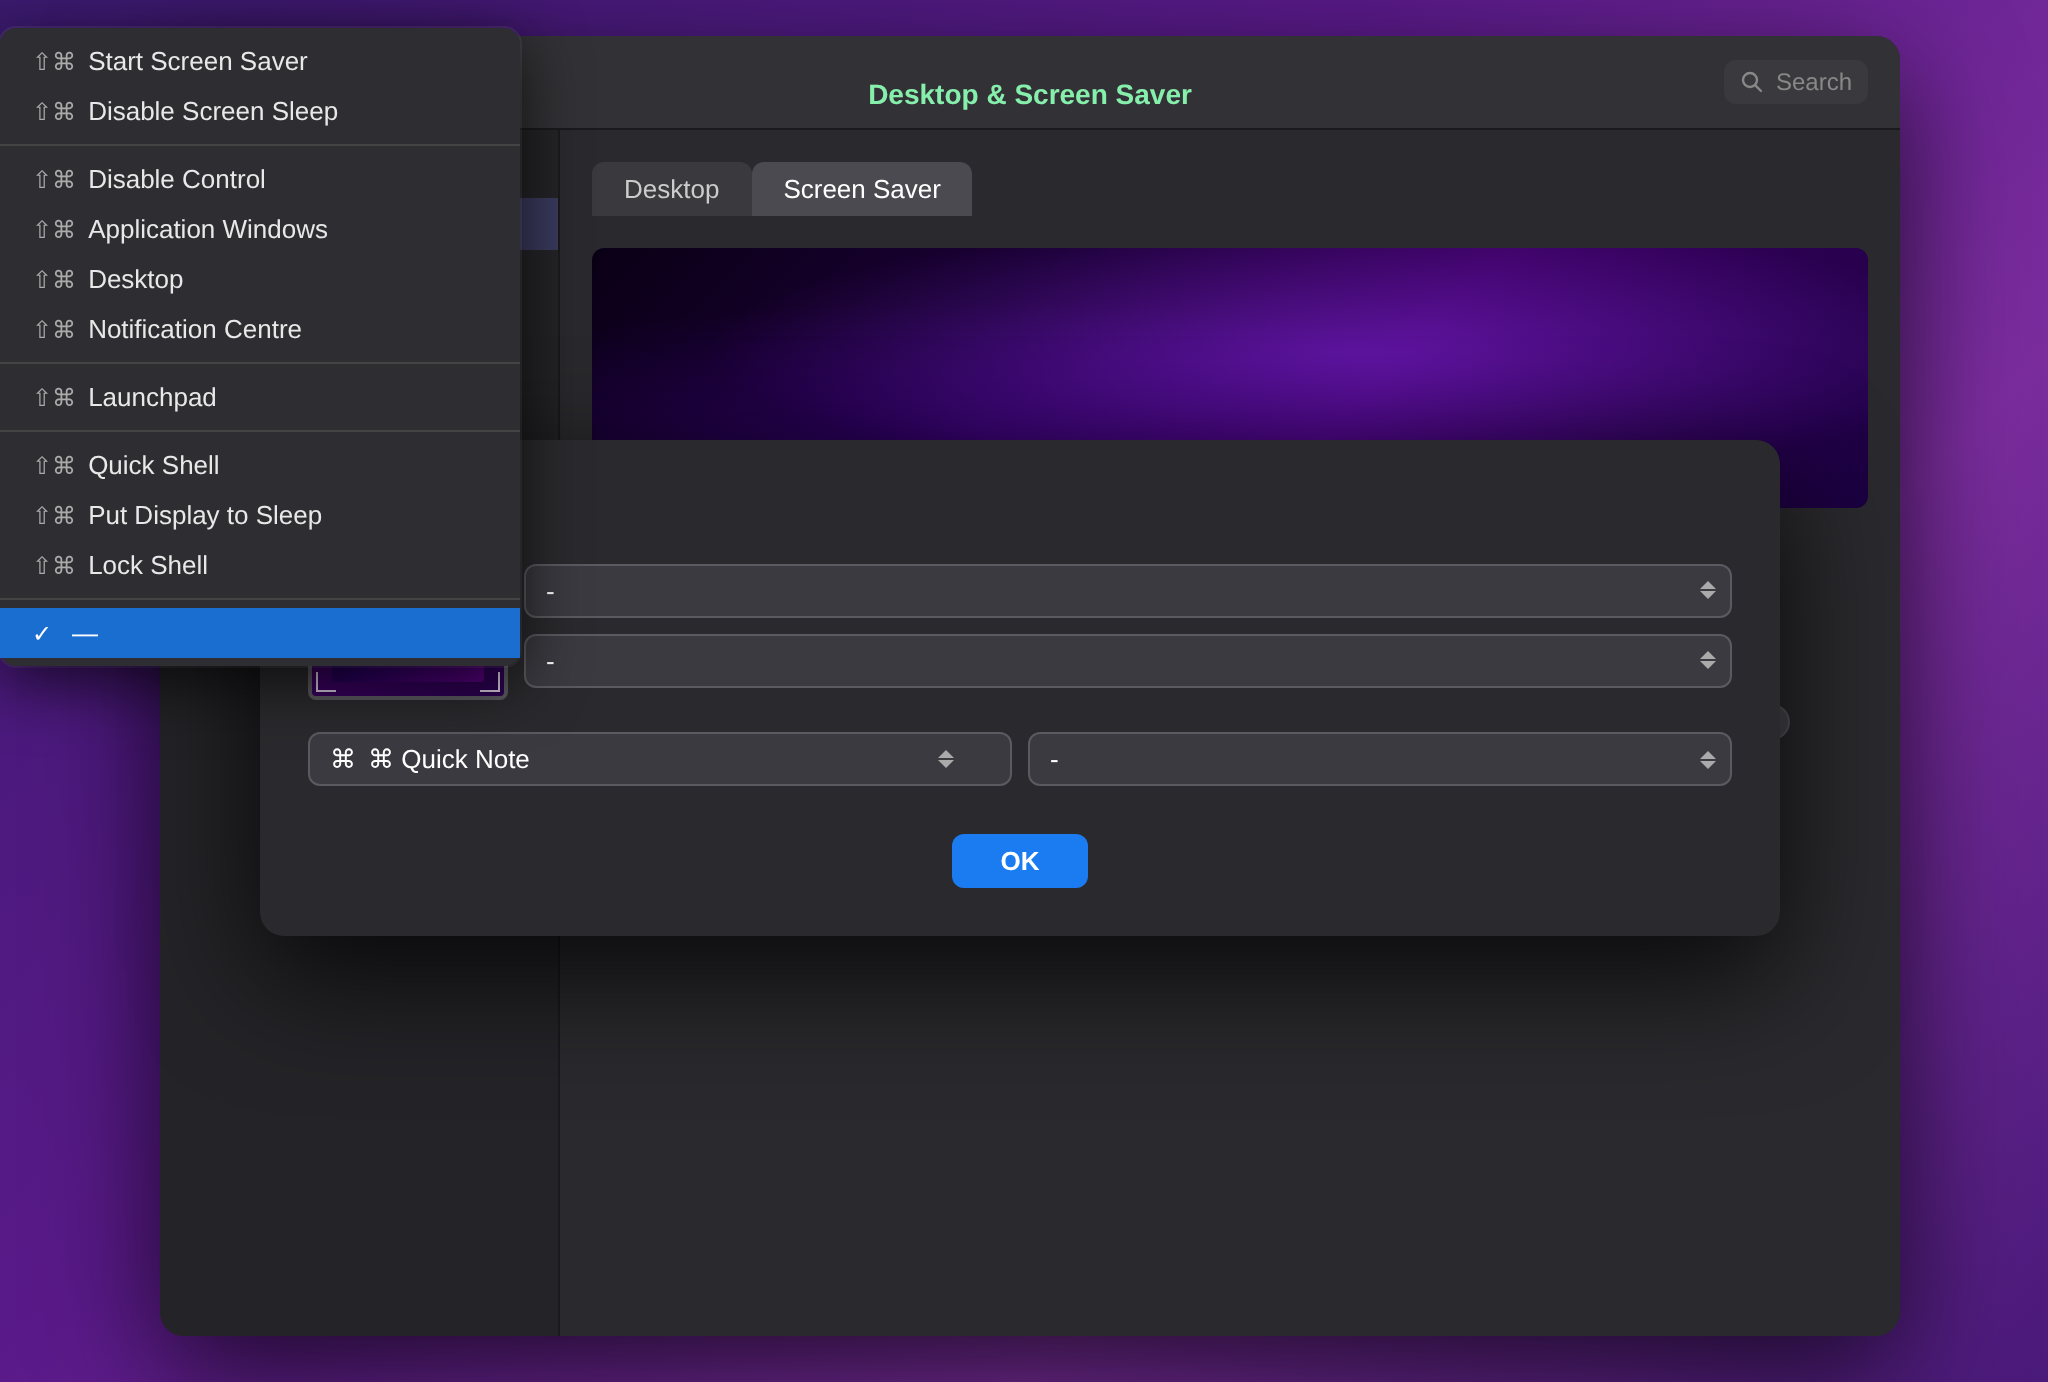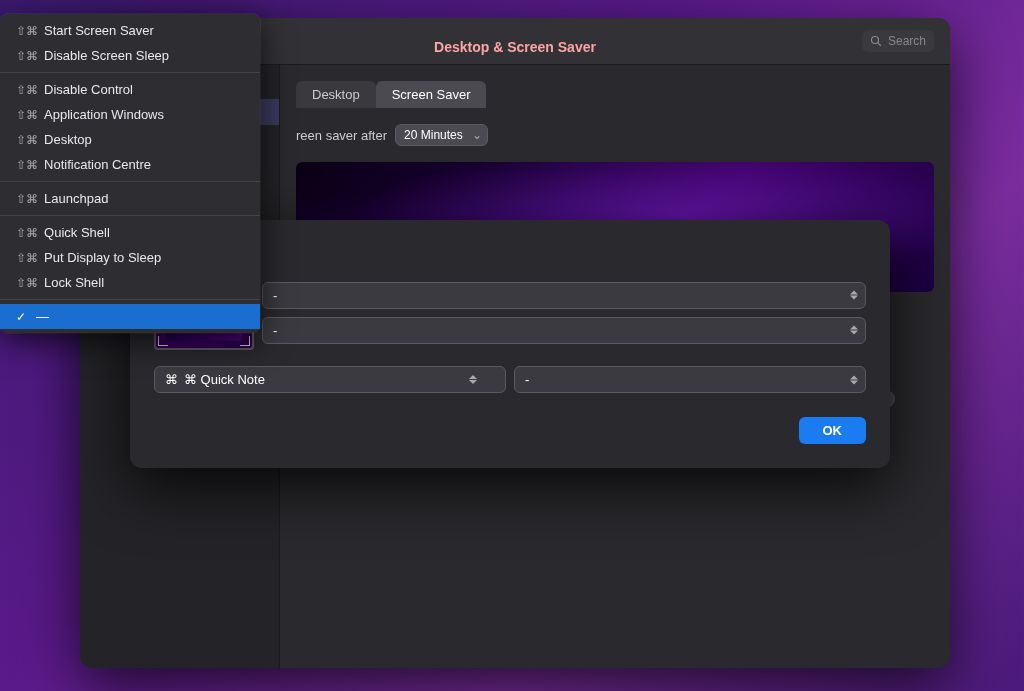--- a/index.html
+++ b/index.html
@@ -47,21 +47,21 @@
     }
 
     .traffic-light.close { background: #ff5f57; }
     .traffic-light.minimize { background: #febc2e; }
     .traffic-light.maximize { background: #28c840; }
 
     .window-title {
       position: absolute;
       left: 50%;
       transform: translateX(-50%);
-      color: #fca5a5;
+      color: #86efac;
       font-size: 14px;
       font-weight: 600;
       margin-top: 12px;
     }
 
     .search-box {
       margin-left: auto;
       display: flex;
       align-items: center;
       background: #3a3a3e;
@@ -324,21 +324,21 @@
     }
 
     .dialog-label {
       color: #aaa;
       font-size: 13px;
       margin-bottom: 16px;
     }
 
     .dialog-actions {
       display: flex;
-      justify-content: flex-end;
+      justify-content: center;
     }
 
     .ok-btn {
       background: #1a7cf0;
       color: #fff;
       border: none;
       border-radius: 6px;
       padding: 6px 24px;
       font-size: 13px;
       font-weight: 600;
@@ -456,28 +456,20 @@
 
       <div class="tab-bar">
         <div class="tab">
           <span>Desktop</span>
         </div>
         <div class="tab active">
           <span>Screen Saver</span>
         </div>
       </div>
 
-      <div class="screen-saver-after">
-        <span>reen saver after</span>
-        <div class="dropdown-wrapper">
-          <select class="dropdown-select">
-            <option>20 Minutes</option>
-          </select>
-        </div>
-      </div>
 
       <div class="screensaver-large-preview">
         <div class="preview-sparkles"></div>
       </div>
 
       <div class="thumbnail-grid">
         <div class="thumbnail-item">
           <div class="thumbnail-img arabesque">
             <svg width="40" height="30" viewBox="0 0 40 30">
               <ellipse cx="20" cy="15" rx="12" ry="8" fill="none" stroke="#2a8a3a" stroke-width="0.8"></ellipse>

